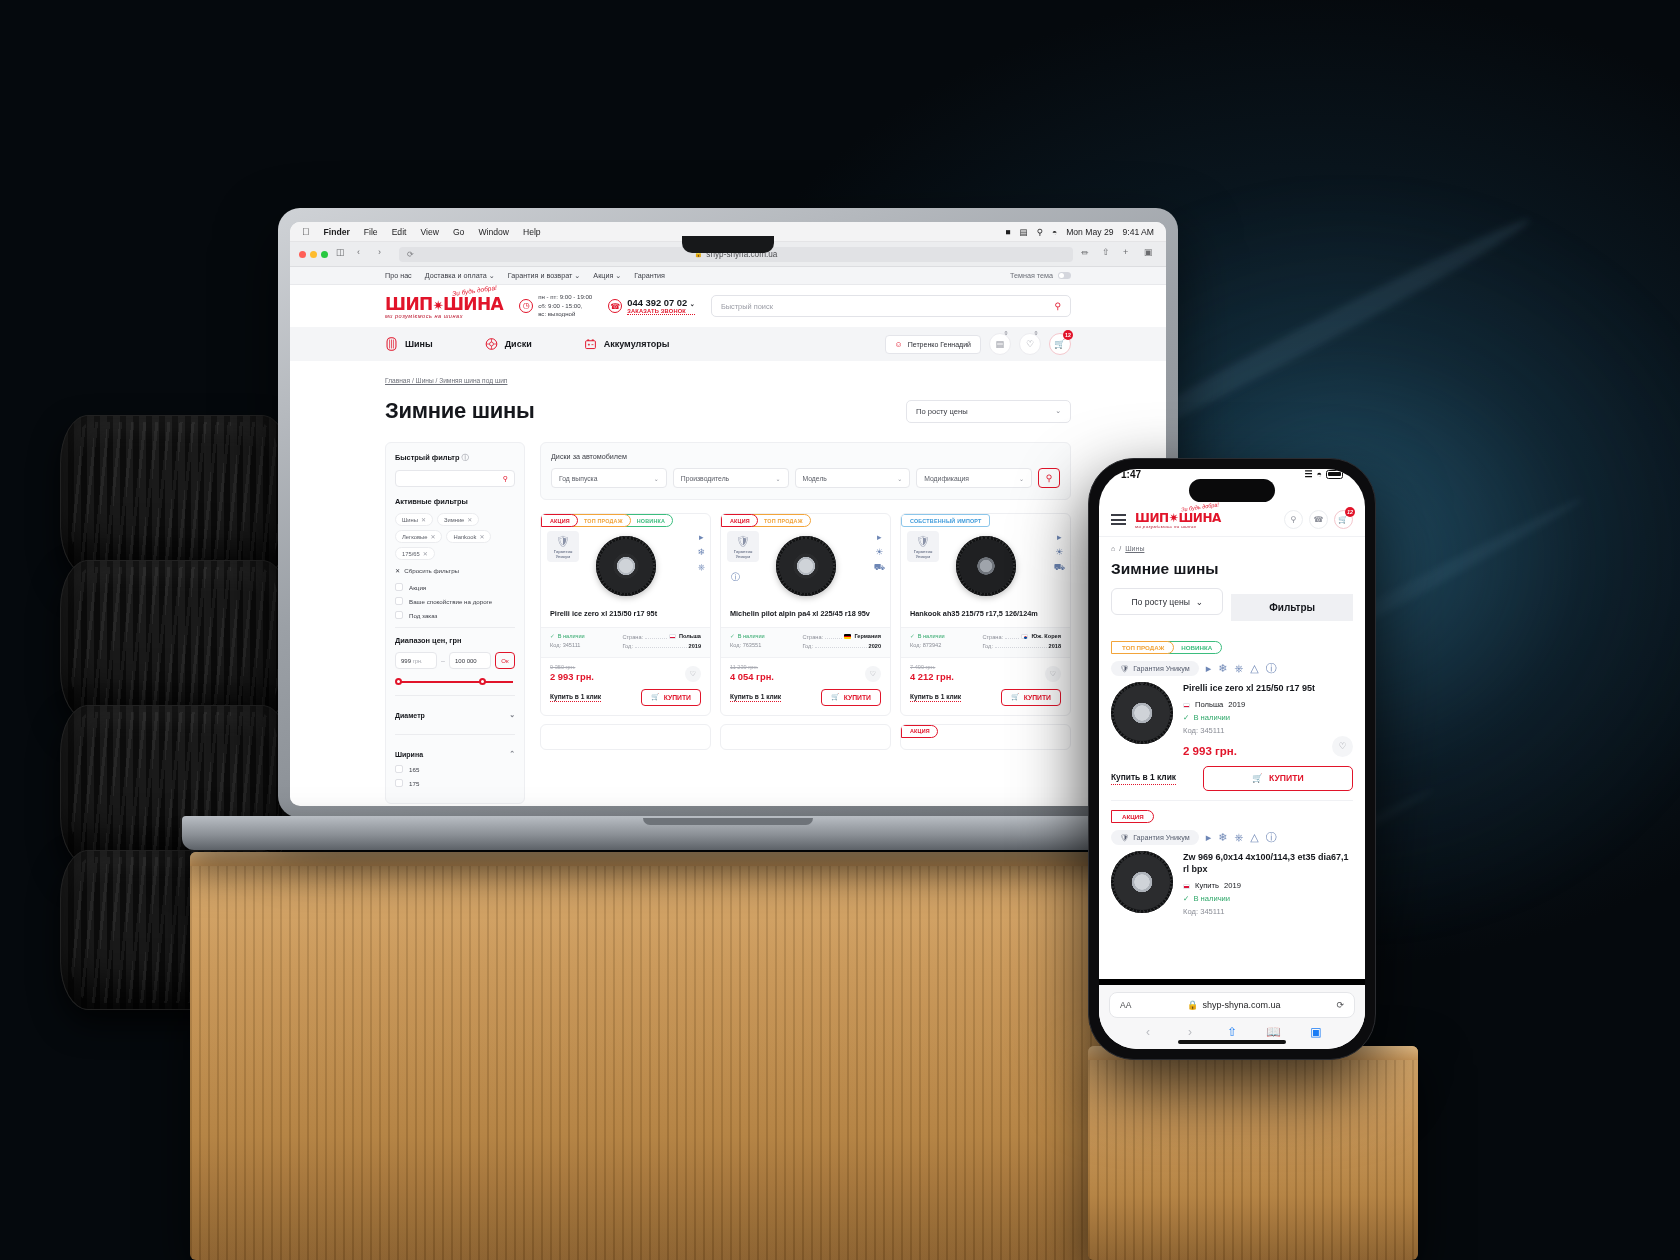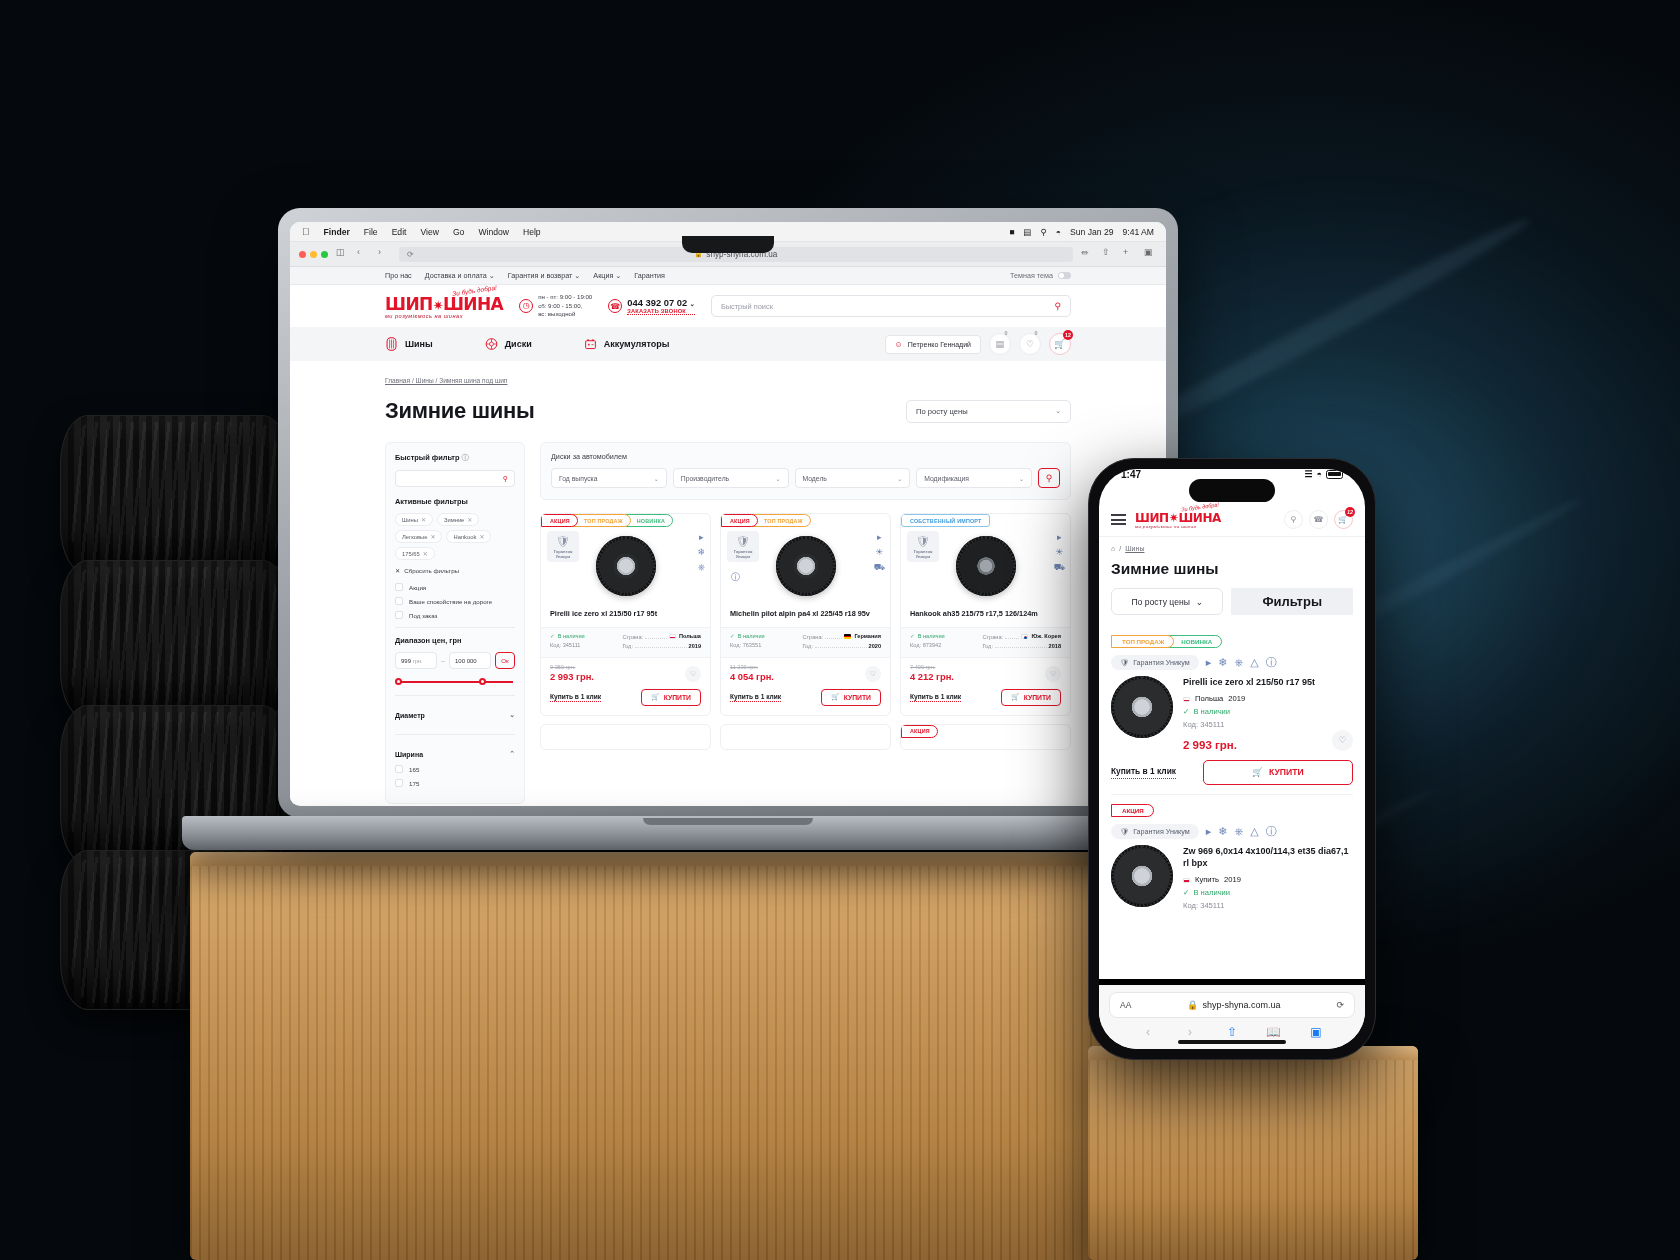--- a/index.html
+++ b/index.html
@@ -220,21 +220,21 @@
      justify-content:center; font-size:8px; color:#8b8e98; position:relative;}
   .pic.red { border-color:#f4c7cd; color:#e1142a;}
   .pbody { padding:8px 12px;}
   .pcrumb { font-size:7px; color:#6c6f78; margin-bottom:8px; display:flex; gap:4px; align-items:center;}
   .pcrumb u { text-decoration:underline;}
   .ph1 { font-size:15.5px; font-weight:800; color:#15171c; margin-bottom:10px;}
   .pctrl { display:flex; gap:8px; margin-bottom:11px;}
   .psort { flex:1; height:27px; border:1px solid #e4e5ea; border-radius:6px; display:flex; align-items:center;
      justify-content:center; gap:6px; font-size:8.6px; color:#2b2d34;}
   .pfilters { flex:1.1; height:27px; background:#eff0f3; border-radius:0; display:flex; align-items:center;
-     justify-content:center; font-size:13px; font-weight:700; color:#15171c;}
+     justify-content:center; font-size:10px; font-weight:700; color:#15171c;margin-top:6px;}
   .pcard { border-top:1px solid #f0f1f4; padding:9px 0;}
   .pribbons { display:flex; margin-bottom:7px;}
   .prb { font-size:6.2px; font-weight:700; padding:2px 9px 2px 10px; border:1px solid; border-radius:0 9px 9px 0;
      margin-right:-8px; background:#fff;}
   .prb.top { color:#f2a43a; border-color:#f2a43a; z-index:3;}
   .prb.new { color:#3bbd7e; border-color:#3bbd7e; z-index:2; padding-left:14px;}
   .prb.akcia { color:#e1142a; border-color:#e1142a; z-index:3;}
   .pguarrow { display:flex; align-items:center; gap:7px; margin-bottom:6px;}
   .pguar { background:#f2f3f6; border-radius:12px; padding:3px 9px; font-size:7.2px; color:#555c6d;
      display:flex; gap:4px; align-items:center;}
@@ -305,21 +305,21 @@
         <span>Edit</span>
         <span>View</span>
         <span>Go</span>
         <span>Window</span>
         <span>Help</span>
         <span class="right">
           <span>■</span>
           <span>▤</span>
           <span>⚲</span>
           <span>◓</span>
-          <span>Sun Jan 29</span>
+          <span>Mon May 29</span>
           <span>9:41 AM</span>
         </span>
       </div>
 
       <div class="safbar">
         <span class="dots">
           <i class="dot" style="background:#ff5f57"></i>
           <i class="dot" style="background:#febc2e"></i>
           <i class="dot" style="background:#28c840"></i>
         </span>

